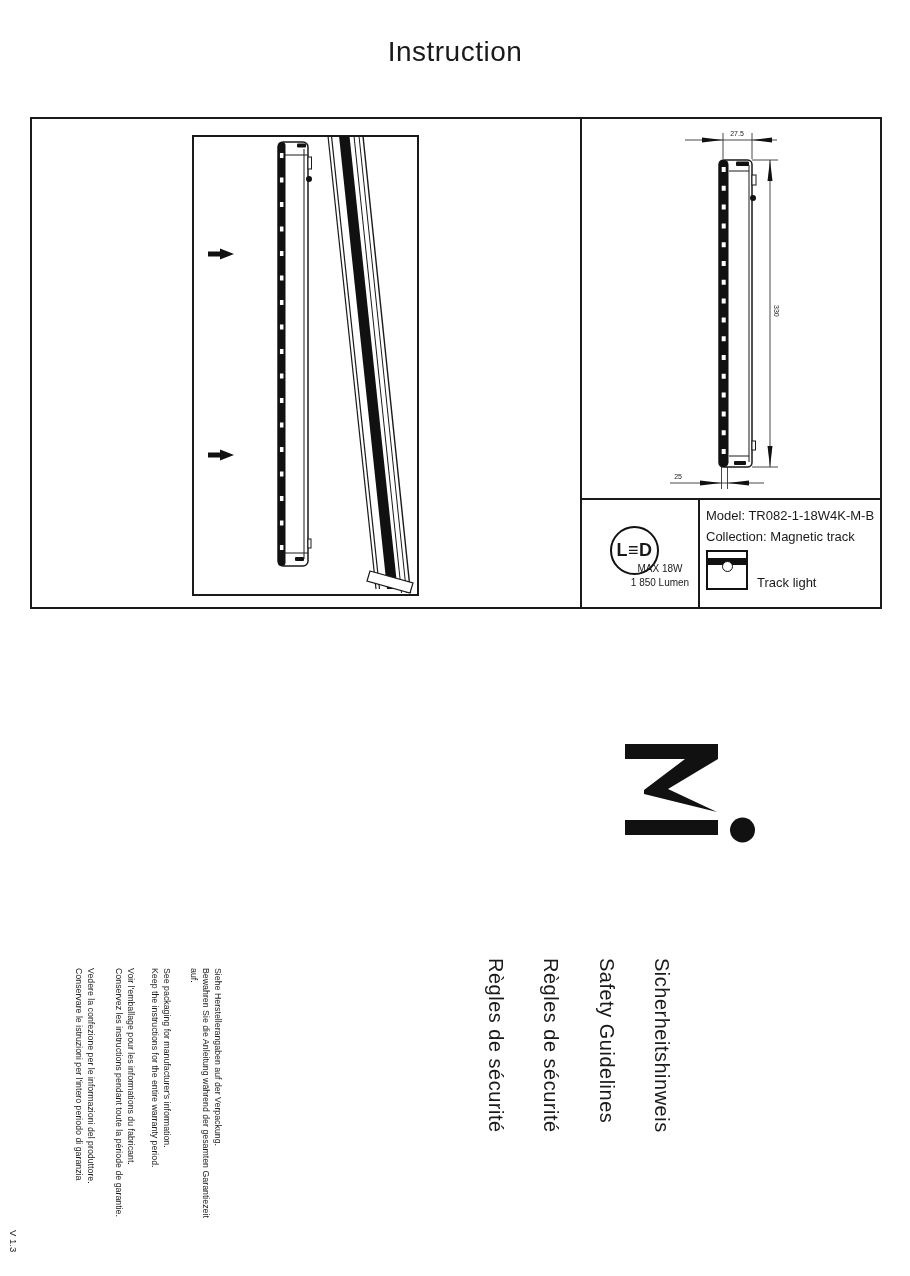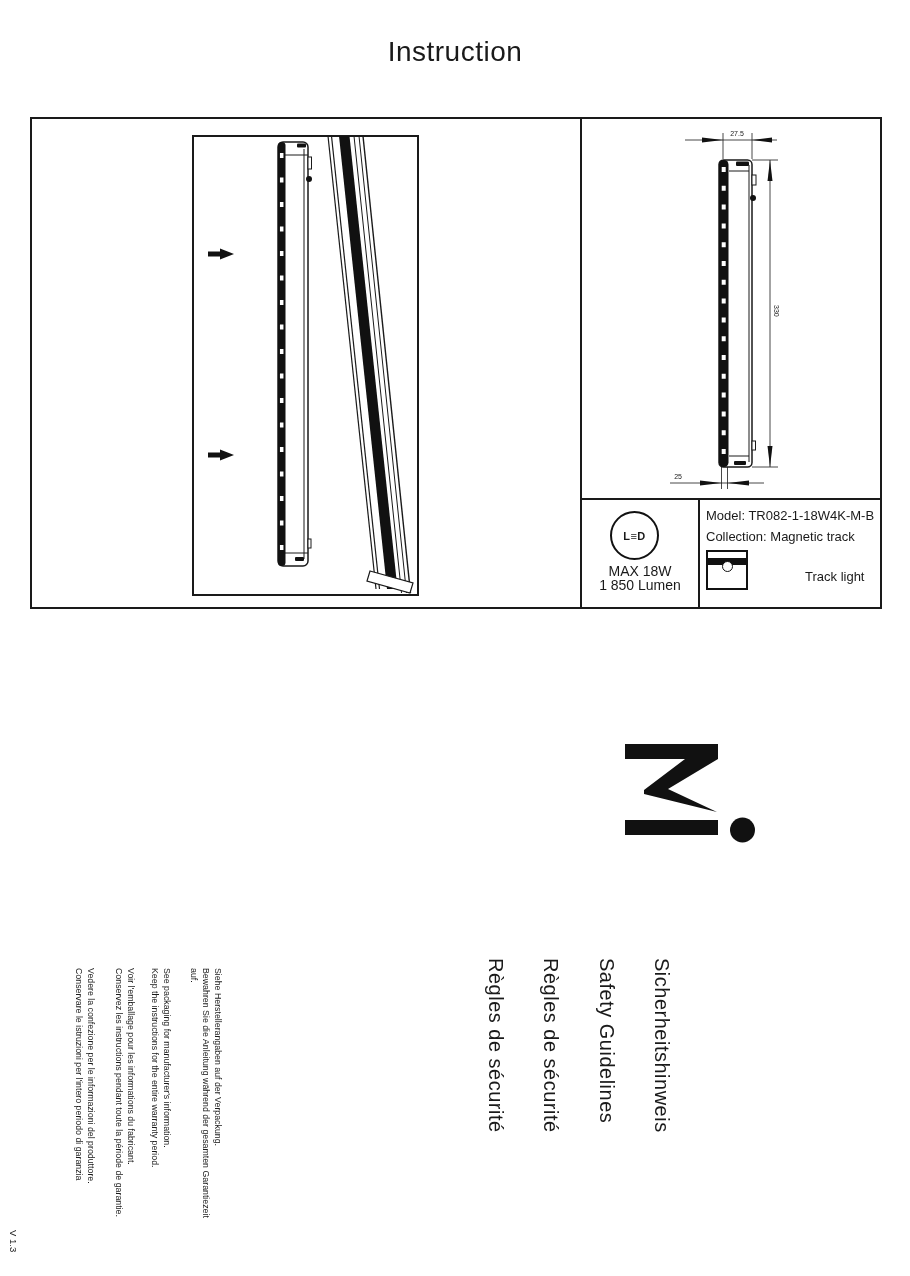--- a/index.html
+++ b/index.html
@@ -9,28 +9,28 @@
   
   .title{left:0;top:36px;width:100%;text-align:center;font-size:28px;letter-spacing:.5px;}
   
   .main-table{left:30px;top:117px;width:848px;height:488px;border:2px solid #1a1a1a;}
   .cell-left{position:absolute;left:0;top:0;width:548px;height:488px;border-right:2px solid #1a1a1a;}
   .cell-dim{position:absolute;left:550px;top:0;width:298px;height:379px;}
   .row-bottom{position:absolute;left:550px;top:379px;width:298px;height:107px;
               border-top:2px solid #1a1a1a;display:flex;}
   .cell-led{width:116px;border-right:2px solid #1a1a1a;position:relative;text-align:center;}
   .cell-model{flex:1;padding:8px 0 0 6px;position:relative;}
-  .led-circle{position:absolute;left:28px;top:11px;width:45px;height:45px;border:2.5px solid #111;
+  .led-circle{position:absolute;left:28px;top:26px;width:45px;height:45px;border:2.5px solid #111;
               border-radius:50%;display:flex;align-items:center;justify-content:center;
-              font-size:11px;font-weight:bold;letter-spacing:.5px;text-align:right;}
-  .led-sub{position:absolute;left:0;width:100%;font-size:14px;}
+              font-size:18px;font-weight:bold;letter-spacing:.5px;text-align:right;}
+  .led-sub{position:absolute;left:0;width:100%;font-size:10px;padding-left:20px;}
   .led-max{top:63px;}
   .led-lumen{top:77px;}
   .model-line{font-size:13px;margin-bottom:6px;}
-  .icon-row{display:flex;align-items:center;margin-top:4px;gap:48px;}
+  .icon-row{display:flex;align-items:flex-end;margin-top:4px;}
   .tl-icon{width:38px;height:36px;border:2px solid #111;position:relative;background:#fff;}
   .tl-band{position:absolute;left:0;top:6px;width:100%;height:7px;background:#111;}
   .tl-circle{position:absolute;left:50%;top:9px;margin-left:-5.5px;width:11px;height:11px;
              border:1.5px solid #111;border-radius:50%;background:#fff;box-sizing:border-box;}
   .tl-label{font-size:13px;margin:12px 0 0 9px;}
   
   .vtext{writing-mode:vertical-rl;}
   .heading{font-size:20px;letter-spacing:.5px;line-height:24px;}
   .note{font-size:8.8px;line-height:12px;}
   .note div{display:block;}

